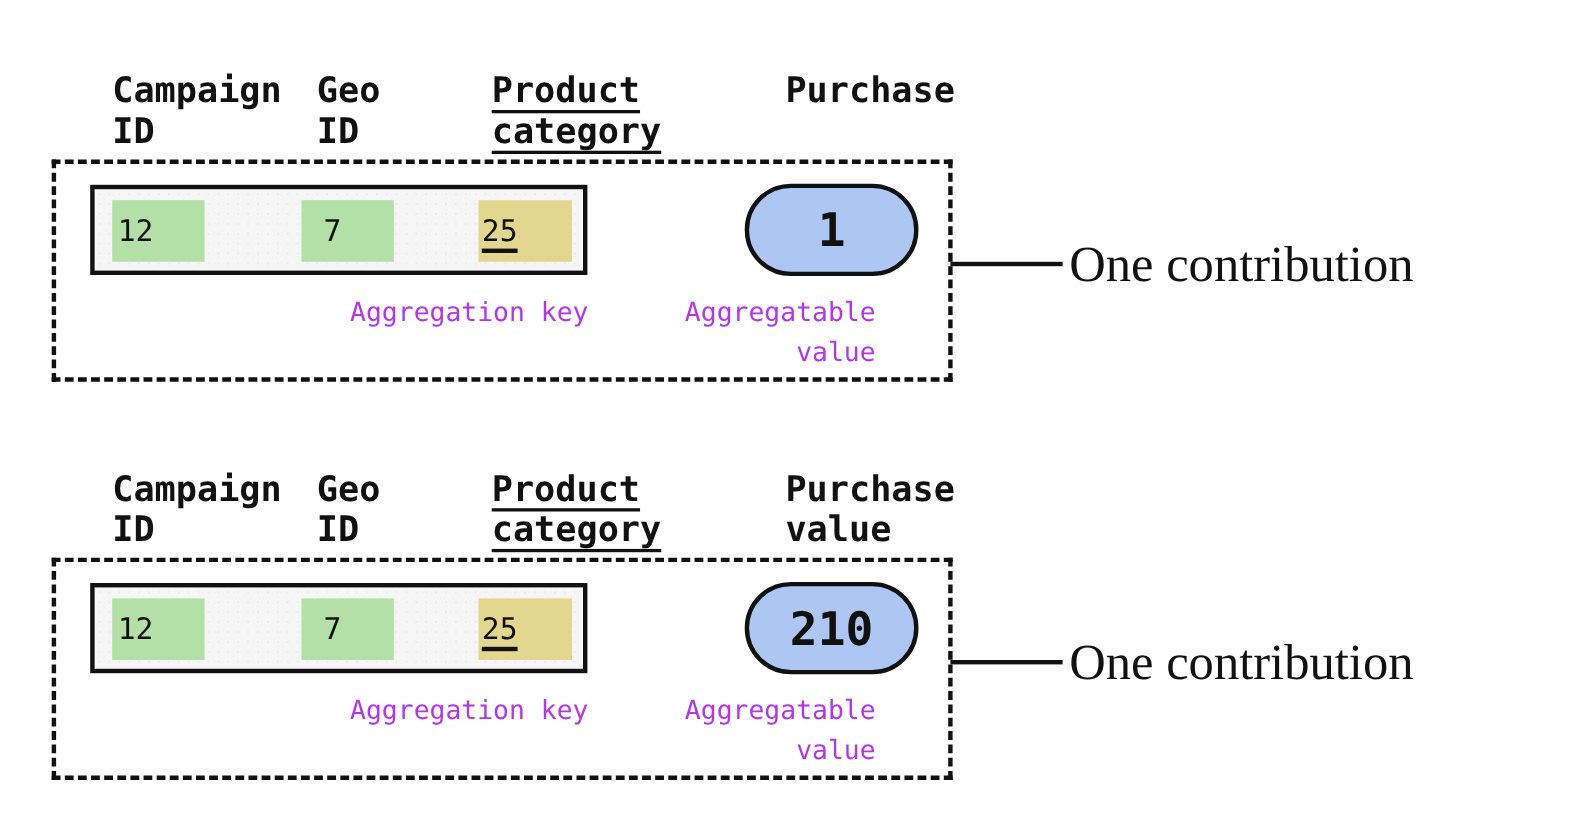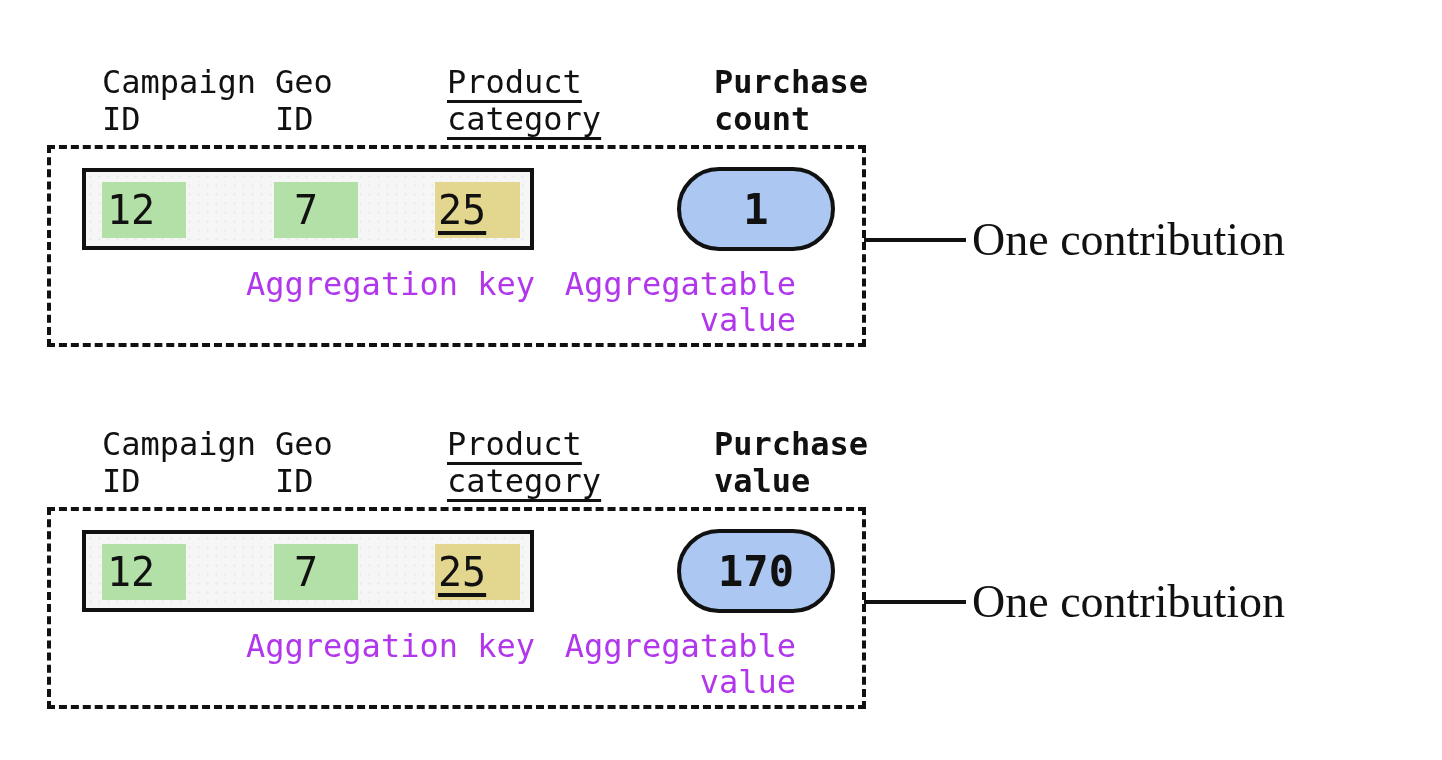--- a/index.html
+++ b/index.html
@@ -29,23 +29,24 @@
   }
   #section-1 { top: 0; }
   #section-2 { top: 362px; }
 
   
   .hdr {
     position: absolute;
     font-size: 32px;
     line-height: 37px;
     white-space: nowrap;
+    font-weight: bold;
   }
   .hdr-campaign { left: 102px; top: 64px; }
-  .hdr-geo      { left: 275px; top: 64px; }
+  .hdr-geo      { left: 288px; top: 64px; }
   .hdr-product  { left: 447px; top: 64px; }
   .hdr-metric   { left: 714px; top: 64px; font-weight: bold; }
   .hdr .u {
     text-decoration: underline;
     text-decoration-thickness: 3px;
     text-underline-offset: 7px;
   }
 
   
   .contribution-box {
@@ -63,21 +64,21 @@
     border: 4px solid var(--ink-black);
     background-color: var(--record-fill-gray);
     background-image: radial-gradient(#ebebeb 1px, transparent 1.2px);
     background-size: 9px 9px;
   }
   .cell {
     position: absolute;
     top: 10px; height: 56px;
     display: flex;
     align-items: center;
-    font-size: 40px;
+    font-size: 27px;
     line-height: 1;
   }
   .cell-campaign { left: 16px;  width: 84px; padding-left: 5px;  background: var(--key-highlight-green); }
   .cell-geo      { left: 188px; width: 84px; padding-left: 20px; background: var(--key-highlight-green); }
   .cell-product  { left: 349px; width: 85px; padding-left: 3px; background: var(--category-highlight-yellow); }
   .cell-product .u-num {
     text-decoration: underline;
     text-decoration-thickness: 4px;
     text-underline-offset: 7px;
   }
@@ -94,21 +95,21 @@
     align-items: center;
     justify-content: center;
     font-size: 42px;
     font-weight: bold;
   }
 
   
   .annotation {
     position: absolute;
     color: var(--annotation-purple);
-    font-size: 32px;
+    font-size: 24px;
     line-height: 36px;
     text-align: right;
     white-space: nowrap;
   }
   .agg-key-label { left: 47px;  top: 266px; width: 488px; }
   .agg-val-label { left: 526px; top: 266px; width: 270px; }
 
   
   .callout-line {
     position: absolute;
@@ -138,21 +139,20 @@
     <div class="hdr hdr-geo">
       <div>Geo</div>
       <div>ID</div>
     </div>
     <div class="hdr hdr-product">
       <div><span class="u">Product</span></div>
       <div><span class="u">category</span></div>
     </div>
     <div class="hdr hdr-metric">
       <div>Purchase</div>
-      <div>count</div>
     </div>
 
     <div class="contribution-box"></div>
 
     <div class="record-box">
       <div class="cell cell-campaign">
         <span>12</span>
       </div>
       <div class="cell cell-geo">
         <span>7</span>
@@ -202,21 +202,21 @@
       </div>
       <div class="cell cell-geo">
         <span>7</span>
       </div>
       <div class="cell cell-product">
         <span class="u-num">25</span>
       </div>
     </div>
 
     <div class="pill">
-      <span>170</span>
+      <span>210</span>
     </div>
 
     <div class="annotation agg-key-label">Aggregation key</div>
     <div class="annotation agg-val-label">
       <div>Aggregatable</div>
       <div>value</div>
     </div>
 
     <div class="callout-line"></div>
     <div class="callout-label">One contribution</div>

